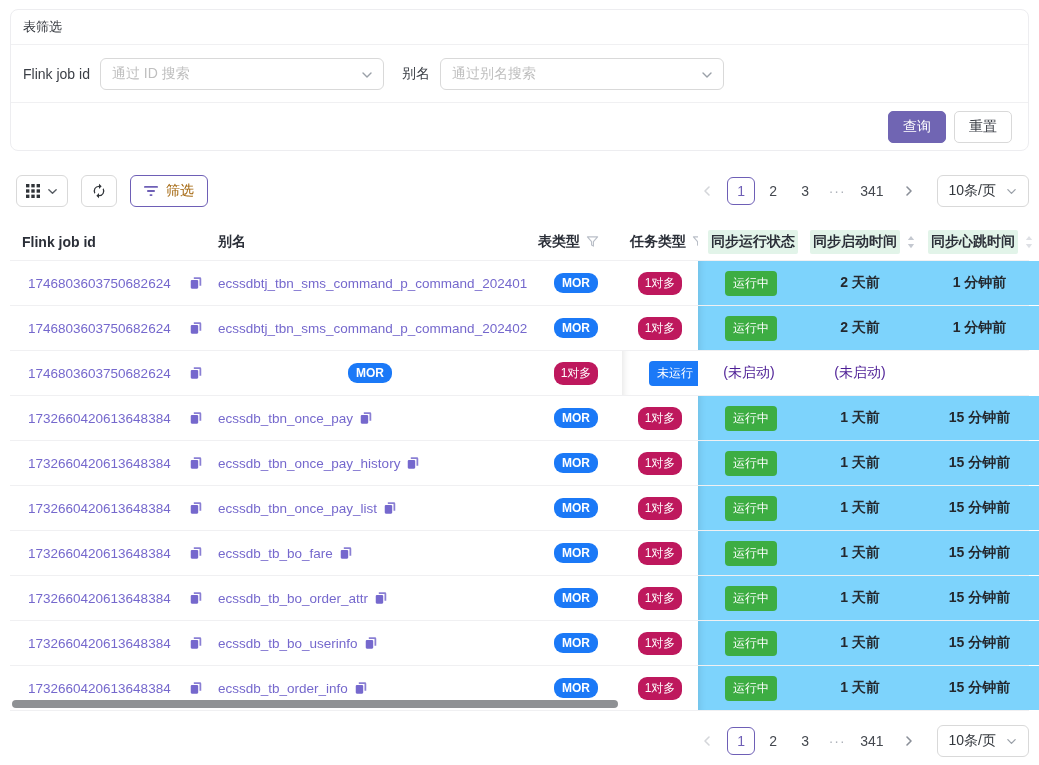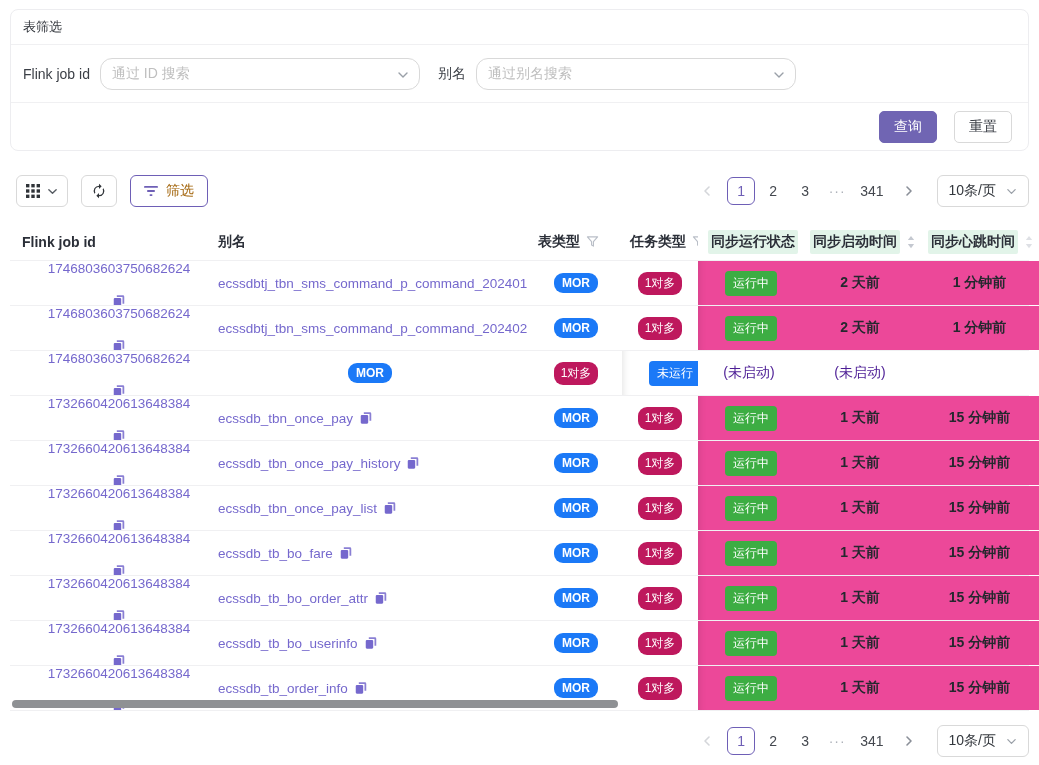--- a/index.html
+++ b/index.html
@@ -11,27 +11,27 @@
   }
   .page { padding:9px 10px 0 10px; }
 
   
   .filter-card { border:1px solid #ededf0; border-radius:8px; background:#fff; }
   .card-header { height:35px; display:flex; align-items:center; padding:0 12px;
     border-bottom:1px solid #f0f0f2; font-size:13px; color:#33373d; }
   .card-body { height:57px; display:flex; align-items:center; padding:0 12px; gap:18px; }
   .field { display:flex; align-items:center; gap:10px; }
   .field label { color:#3b3f46; white-space:nowrap; }
-  .select { position:relative; width:320px; height:32px; border:1px solid #d9d9d9;
-    border-radius:12px; background:#fff; display:flex; align-items:center; padding:0 30px 0 11px;
+  .select { position:relative; width:284px; height:32px; border:1px solid #d9d9d9;
+    border-radius:6px; background:#fff; display:flex; align-items:center; padding:0 30px 0 11px;
     cursor:pointer; }
   .select .ph { color:#bfbfbf; overflow:hidden; white-space:nowrap; }
   .select .chev { position:absolute; right:10px; top:10px; }
   .card-footer { height:48px; border-top:1px solid #f0f0f2; display:flex; align-items:center;
-    justify-content:flex-end; gap:17px; padding:0 16px; }
+    justify-content:flex-end; gap:8px; padding:0 16px; }
   .btn { height:32px; padding:0 14px; border-radius:5px; border:1px solid #d9d9d9;
     background:#fff; font-size:14px; color:#3b3f46; cursor:pointer;
     font-family:inherit; }
   .btn.primary { background:#7065b3; border-color:#7065b3; color:#fff; }
 
   
   .toolbar { margin-top:24px; display:flex; align-items:center; justify-content:space-between; }
   .tb-left { display:flex; align-items:center; gap:13px; padding-left:6px; }
   .icon-btn { height:32px; border:1px solid #d9d9d9; border-radius:6px; background:#fff;
     display:flex; align-items:center; justify-content:center; gap:7px; padding:0 9px; cursor:pointer; }
@@ -59,24 +59,24 @@
     white-space:nowrap; overflow:hidden; }
   .th.c1 { padding-left:12px; }
   .th.c2 { padding-left:8px; }
   .th.c3, .th.c4 { padding-left:8px; }
   .th.c5 { padding-left:10px; }
   .th.c6 { padding-left:10px; }
   .th.c7 { padding-left:8px; }
   .hl-bg { background:#e2f4e9; padding:3px 3px; border-radius:2px; }
   .tr { height:45px; border-bottom:1px solid #f0f0f2; align-items:stretch; }
   .td { display:flex; align-items:center; overflow:hidden; white-space:nowrap; }
-  .td.c1 { padding-left:18px; gap:18px;flex-direction:column; }
+  .td.c1 { padding-left:18px; gap:18px; }
   .td.c2 { padding-left:8px; gap:6px; }
   .td.c3, .td.c4 { justify-content:center; }
-  .td.fx { background:#ec4899; }
+  .td.fx { background:#7dd3fc; }
   .td.c5 { padding-left:27px; }
   .td.c5.fx { box-shadow: inset 8px 0 8px -8px rgba(0,0,0,.14); }
   .td.c6, .td.c7 { justify-content:center; }
   .tr.stopped .td.fx { background:#fff; }
   .link { color:#7568cd; text-decoration:none; font-size:13.5px; cursor:pointer; }
   .copy-ic { flex:0 0 auto; cursor:pointer; }
   .tag { font-size:12px; font-weight:700; color:#fff; border-radius:9px; padding:3px 8px; }
   .tag.mor { background:#1b79f7; }
   .tag.onemany { background:#be185d; font-weight:400; padding:3px 7px; }
   .badge { font-size:12px; color:#fff; border-radius:4px; padding:4px 8px; background:#3dad43; }

